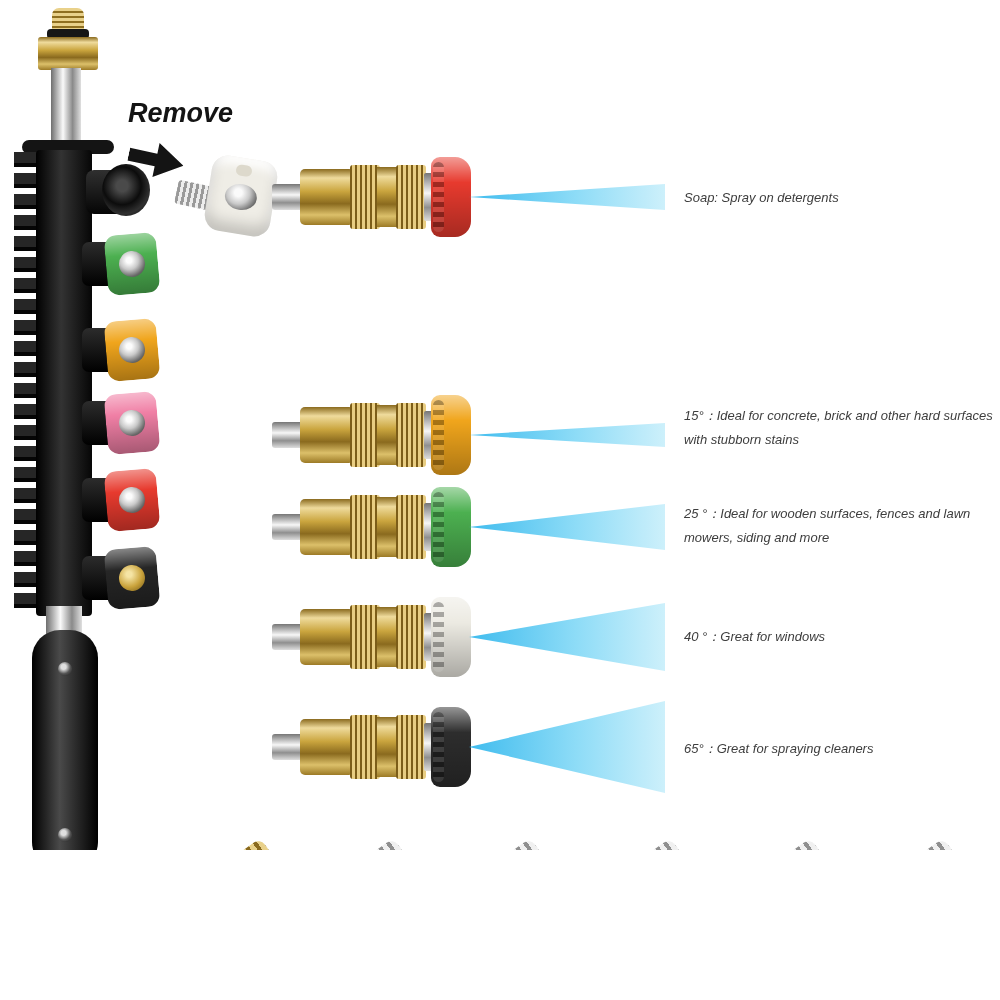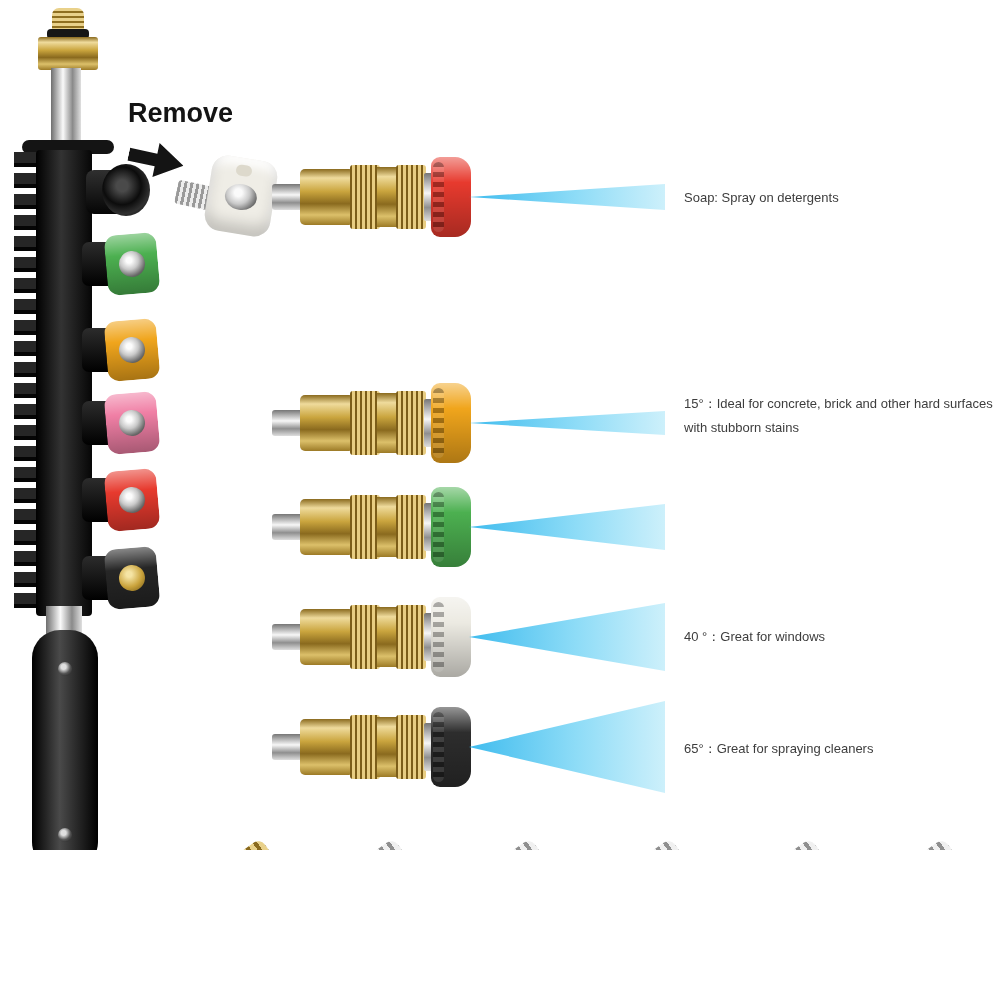--- a/index.html
+++ b/index.html
@@ -1,26 +1,26 @@
 <!DOCTYPE html>
 <html><head>
 <meta charset="utf-8">
 <style>
   html,body{margin:0;padding:0;background:#fff;}
   .stage{position:relative;width:1000px;height:850px;background:#ffffff;overflow:hidden;
-         font-family:"Liberation Sans",sans-serif;}
+         font-family:"Liberation Sans",sans-serif;font-style:italic;}
 
   
   .brass-v{background:linear-gradient(180deg,#8a6a1e 0%,#efdb9c 16%,#caa53e 40%,#8a6a1e 62%,#dcc06a 82%,#9c7a26 100%);}
   .chrome-v{background:linear-gradient(180deg,#767676 0%,#f7f7f7 42%,#8f8f8f 72%,#dedede 100%);}
   .chrome-h{background:linear-gradient(90deg,#6e6e6e 0%,#fafafa 40%,#8a8a8a 72%,#e0e0e0 100%);}
 
   
   .nrow{position:absolute;left:272px;width:728px;height:100px;}
-  .r0{top:147px}.r1{top:257px}.r2{top:373px}.r3{top:477px}.r4{top:587px}.r5{top:697px}
+  .r0{top:147px}.r1{top:257px}.r2{top:385px}.r3{top:477px}.r4{top:587px}.r5{top:697px}
   .stub{position:absolute;left:0;top:37px;width:36px;height:26px;border-radius:3px;}
   .hex{position:absolute;left:28px;top:22px;width:54px;height:56px;border-radius:5px;}
   .knurl{position:absolute;top:18px;width:30px;height:64px;border-radius:3px;
          background:repeating-linear-gradient(90deg,#7c5d18 0 2px,#e8cd82 2px 5px);}
   .k1{left:78px}.k2{left:124px}
   .band{position:absolute;left:105px;top:20px;width:22px;height:60px;}
   .ring{position:absolute;left:152px;top:26px;width:9px;height:48px;border-radius:2px;}
   .cap{position:absolute;left:159px;top:10px;width:40px;height:80px;
        border-radius:9px 16px 16px 9px;background-color:var(--tip);
        background-image:linear-gradient(180deg,rgba(255,255,255,.5),rgba(255,255,255,0) 32%,rgba(0,0,0,.28) 100%);}
@@ -202,20 +202,21 @@
     <div class="stub chrome-v"></div>
     <div class="hex brass-v"></div>
     <div class="knurl k1"></div>
     <div class="band brass-v"></div>
     <div class="knurl k2"></div>
     <div class="ring chrome-v"></div>
     <div class="cap">
         <div class="capridge"></div>
       </div>
     <div class="spray sp-25"></div>
+    <div class="nlabel">25 °：Ideal for wooden surfaces, fences and lawn mowers, siding and more</div>
   </div>
 
   <div class="nrow r4" style="--tip: #eceae2;">
     <div class="stub chrome-v"></div>
     <div class="hex brass-v"></div>
     <div class="knurl k1"></div>
     <div class="band brass-v"></div>
     <div class="knurl k2"></div>
     <div class="ring chrome-v"></div>
     <div class="cap">

